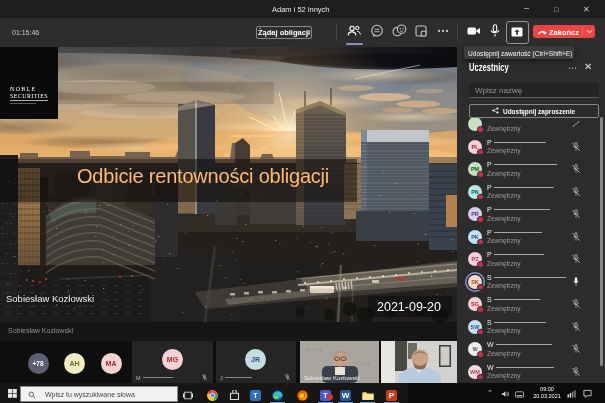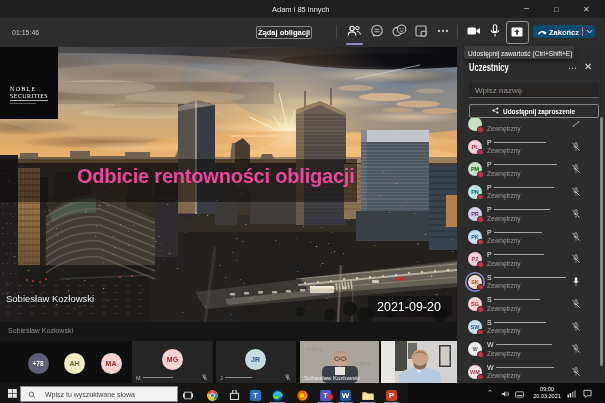--- a/index.html
+++ b/index.html
@@ -6,35 +6,35 @@
 #titlebar{left:0;top:0;width:605px;height:18px;background:#1f1e1e;}
 #titlebar .t{left:272px;top:4.5px;font-size:7.5px;color:#e8e8e8;}
 #toolbar{left:0;top:18px;width:605px;height:29px;background:#2e2d2d;}
 #timer{left:12px;top:11px;font-size:7px;color:#c8c8c8;}
 #reqbtn{left:256px;top:8px;width:54px;height:11px;border:1px solid #8a8886;border-radius:2px;color:#fff;font-size:7.5px;font-weight:bold;text-align:center;line-height:11px;}
 .sep{top:7px;width:1px;height:14px;background:#4a4a4a;}
 .ico{top:5px;width:16px;height:16px;}
 .ico svg{width:16px;height:16px;display:block;}
 #ppl-under{left:346px;top:24.5px;width:17px;height:2px;background:#8b8cc7;border-radius:1px;}
 #sharebox{left:506px;top:3px;width:21px;height:21px;border:1px solid #979593;border-radius:3px;}
-#endbtn{left:533px;top:7px;width:62px;height:13px;background:#0c4a6e;border-radius:3px;color:#fff;}
+#endbtn{left:533px;top:7px;width:62px;height:13px;background:#ef4444;border-radius:3px;color:#fff;}
 #endbtn svg{display:block;}
 #endbtn .txt{left:16px;top:2.5px;font-size:7.5px;font-weight:bold;}
 #endbtn .div{left:49px;top:2px;width:1px;height:9px;background:#d87287;}
 #endbtn .ph{left:4px;top:2px;line-height:0;}
 #endbtn .ch{left:52.5px;top:4px;line-height:0;}
 #stage{left:0;top:47px;width:457px;height:275px;overflow:hidden;background:#000;}
 #noble{left:0;top:0;width:58px;height:72px;background:#0a0a0a;color:#fff;}
 #noble .l1{left:10px;top:39px;font-family:"Liberation Serif",serif;font-size:6px;letter-spacing:1.3px;}
 #noble .l2{left:10px;top:46px;font-family:"Liberation Serif",serif;font-size:6px;letter-spacing:0.4px;}
 #noble .l3{left:10px;top:53px;width:38px;height:0.8px;background:#b0b0b0;}
 #subt-band{left:58px;top:35px;width:216px;height:22px;background:rgba(30,24,16,0.14);}
 #subt{left:58.5px;top:39px;font-size:10px;font-weight:bold;color:#fff;letter-spacing:0.25px;text-shadow:0 1px 3px rgba(40,30,15,0.85),0 0 2px rgba(60,45,25,0.6);}
 #title-band{left:0;top:112px;width:357px;height:43px;background:rgba(10,8,6,0.52);}
-#main-title{left:77px;top:118px;font-size:20px;font-weight:bold;color:#ec4899;letter-spacing:-0.2px;}
+#main-title{left:77px;top:118px;font-size:20px;font-weight:normal;color:#fdba74;letter-spacing:-0.2px;}
 #pres1{left:6px;top:246px;font-size:9.5px;color:#f2f2f2;text-shadow:0 1px 2px #000;}
 #pres2{left:6px;top:258px;font-size:9.5px;color:#f2f2f2;text-shadow:0 1px 2px #000;}
 #dateb{left:368px;top:249px;width:84px;height:21px;background:rgba(10,10,14,0.5);border-radius:3px;}
 #dateb span{position:absolute;left:9px;top:4px;font-size:12.5px;color:#fff;}
 #labelbar{left:0;top:322px;width:457px;height:19px;background:#161616;}
 #labelbar span{position:absolute;left:8px;top:5px;font-size:7px;color:#8f8f8f;}
 #strip{left:0;top:341px;width:457px;height:42px;background:#0e0e0e;}
 .bub{position:absolute;border-radius:50%;width:21px;height:21px;text-align:center;font-weight:bold;}
 .tile{position:absolute;top:0;height:42px;background:#262525;}
 .tname{position:absolute;left:4px;bottom:2px;font-size:5.5px;color:#d8d8d8;}
@@ -57,21 +57,21 @@
 .bl{display:inline-block;height:1px;background:#a9a8a6;vertical-align:2px;margin-left:2px;}
 #pscroll{left:142.5px;top:70px;width:3px;height:249px;background:#8a8886;border-radius:2px;}
 #tooltip{left:464px;top:46px;width:110px;height:13px;background:#3d3c3c;border-radius:2px;box-shadow:0 2px 4px rgba(0,0,0,0.5);}
 #tooltip span{position:absolute;left:4px;top:3.5px;font-size:6.6px;color:#f5f5f5;white-space:nowrap;}
 #taskbar{left:0;top:383px;width:605px;height:20px;background:#171615;}
 #tsearch{left:20px;top:3px;width:156px;height:14px;background:#f2f2f2;border:1px solid #888;}
 #tsearch span{position:absolute;left:24px;top:3.5px;font-size:7px;color:#454545;}
 #clock{left:529px;top:3px;width:36px;font-size:5.5px;color:#fff;text-align:center;line-height:7px;}
 </style></head><body>
 <div class="abs" id="titlebar">
-    <div class="abs t">Adam i 85 innych</div>
+    <div class="abs t">Adam i 52 innych</div>
     <span class="abs" style="left:524px;top:3px;font-size:9px;color:#ccc">–</span>
     <span class="abs" style="left:554px;top:4.5px;font-size:7.5px;color:#ccc">□</span>
     <span class="abs" style="left:583px;top:4.5px;font-size:8px;color:#ccc">✕</span>
   </div>
 <div class="abs" id="toolbar">
 <div class="abs" id="timer">01:15:46</div>
 <div class="abs" id="reqbtn">Żądaj obligacji</div>
 <div class="abs sep" style="left:336px;"></div>
 <div class="abs ico" style="left:346px;">
       <svg viewBox="0 0 16 16">

